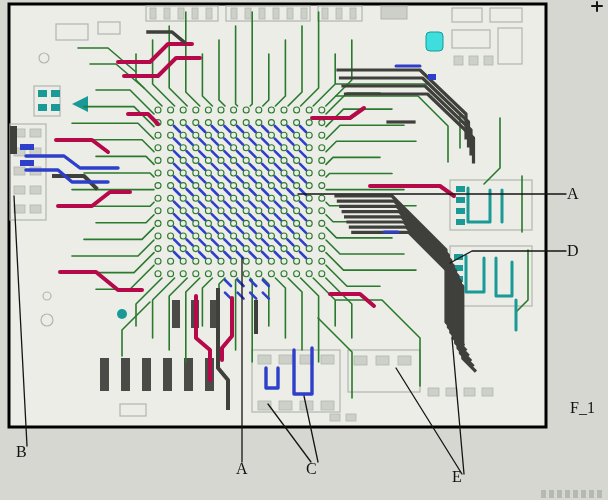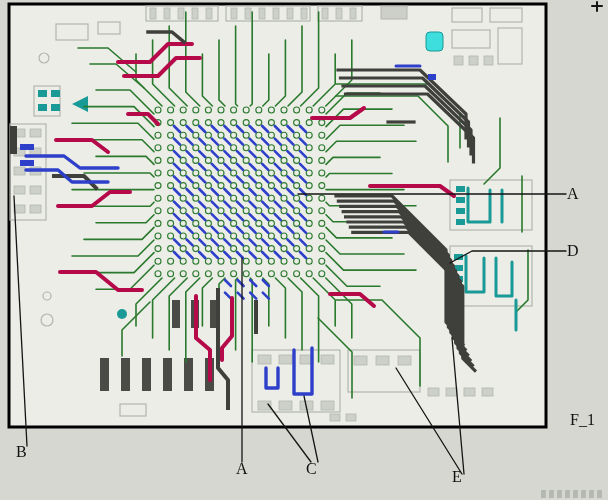--- a/index.html
+++ b/index.html
@@ -555,20 +555,20 @@
       <polyline points="268,404 311,462" fill="none" stroke="#151515" stroke-width="1.3" stroke-linecap="round" stroke-linejoin="round"></polyline>
       <polyline points="304,396 318,462" fill="none" stroke="#151515" stroke-width="1.3" stroke-linecap="round" stroke-linejoin="round"></polyline>
       <polyline points="396,368 462,474" fill="none" stroke="#151515" stroke-width="1.3" stroke-linecap="round" stroke-linejoin="round"></polyline>
       <polyline points="452,338 464,474" fill="none" stroke="#151515" stroke-width="1.3" stroke-linecap="round" stroke-linejoin="round"></polyline>
       <polyline points="597,2 597,11" fill="none" stroke="#151515" stroke-width="2" stroke-linecap="round" stroke-linejoin="round"></polyline>
       <polyline points="592,6 602,6" fill="none" stroke="#151515" stroke-width="2" stroke-linecap="round" stroke-linejoin="round"></polyline>
     </svg>
 
   <div class="callout" style="left:567px;top:186px">A</div>
   <div class="callout" style="left:567px;top:243px">D</div>
-  <div class="callout" style="left:570px;top:412px">F_1</div>
+  <div class="callout" style="left:570px;top:400px">F_1</div>
   <div class="callout" style="left:16px;top:444px">B</div>
   <div class="callout" style="left:236px;top:461px">A</div>
   <div class="callout" style="left:306px;top:461px">C</div>
   <div class="callout" style="left:452px;top:469px">E</div>
 
   <div class="watermark"></div>
 </div>
 
 </body></html>

